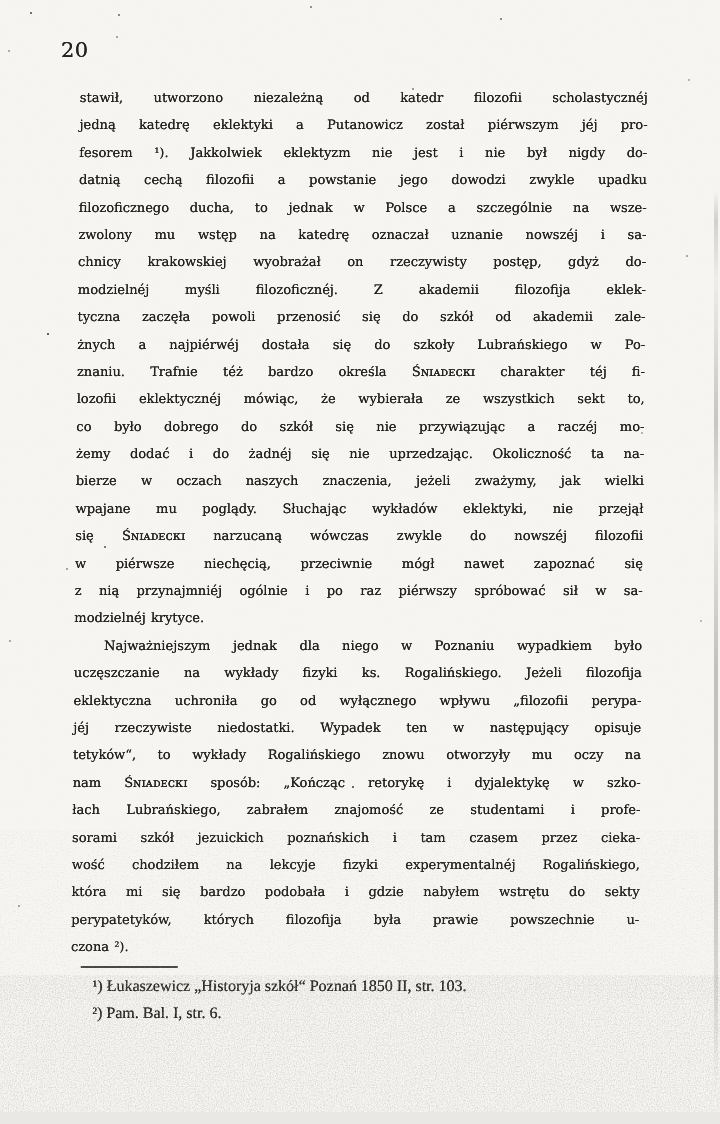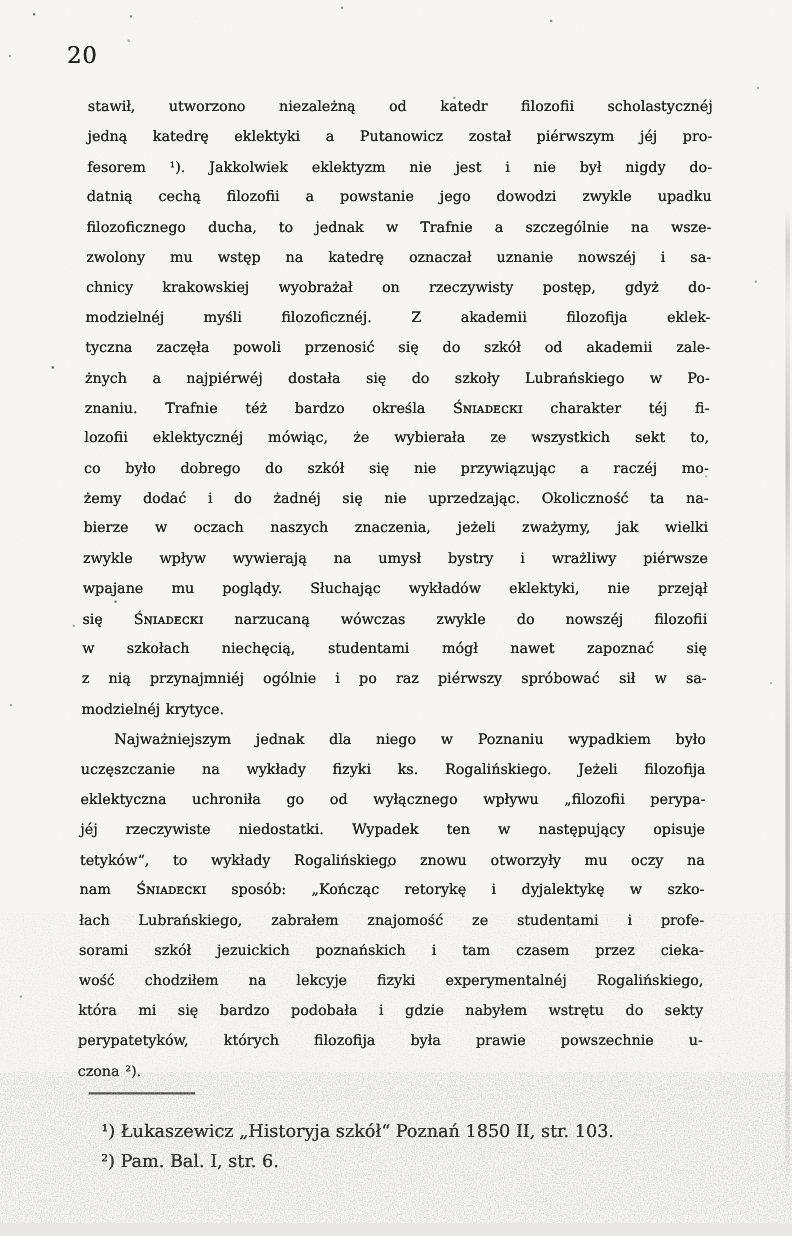--- a/index.html
+++ b/index.html
@@ -45,21 +45,21 @@
     overflow: visible;
   }
   .line.last { text-align-last: left; }
   .line.indent { text-indent: 30px; }
   .fn-rule {
     width: 97px;
     height: 0;
     border-top: 2px solid var(--rule);
     margin: 5px 0 0 10px;
   }
-  .footnotes { margin-top: 20px; }
+  .footnotes { margin-top: 4px; font-family: Liberation Serif, serif; }
   .fn-line {
     font-size: 16px;
     line-height: 27px;
     padding-left: 22px;
     text-shadow: 0 0 0.3px currentColor;
   }
   .noise {
     position: absolute;
     left: 0; top: 0;
     pointer-events: none;
@@ -115,35 +115,34 @@
 <div class="page">
 
   <div class="page-number">20</div>
 
   <div class="skew-layer">
     <div id="body-text">
         <div class="line">stawił, utworzono niezależną od katedr filozofii scholastycznéj</div>
         <div class="line">jedną katedrę eklektyki a Putanowicz został piérwszym jéj pro-</div>
         <div class="line">fesorem ¹). Jakkolwiek eklektyzm nie jest i nie był nigdy do-</div>
         <div class="line">datnią cechą filozofii a powstanie jego dowodzi zwykle upadku</div>
-        <div class="line">filozoficznego ducha, to jednak w Trafnie a szczególnie na wsze-</div>
+        <div class="line">filozoficznego ducha, to jednak w Polsce a szczególnie na wsze-</div>
         <div class="line">zwolony mu wstęp na katedrę oznaczał uznanie nowszéj i sa-</div>
         <div class="line">chnicy krakowskiej wyobrażał on rzeczywisty postęp, gdyż do-</div>
         <div class="line">modzielnéj myśli filozoficznéj. Z akademii filozofija eklek-</div>
         <div class="line">tyczna zaczęła powoli przenosić się do szkół od akademii zale-</div>
         <div class="line">żnych a najpiérwéj dostała się do szkoły Lubrańskiego w Po-</div>
         <div class="line">znaniu. Trafnie téż bardzo określa Śɴɪᴀᴅᴇᴄᴋɪ charakter téj fi-</div>
         <div class="line">lozofii eklektycznéj mówiąc, że wybierała ze wszystkich sekt to,</div>
         <div class="line">co było dobrego do szkół się nie przywiązując a raczéj mo-</div>
         <div class="line">żemy dodać i do żadnéj się nie uprzedzając. Okoliczność ta na-</div>
         <div class="line">bierze w oczach naszych znaczenia, jeżeli zważymy, jak wielki</div>
-        <div class="line">zwykle wpływ wywierają na umysł bystry i wrażliwy piérwsze</div>
         <div class="line">wpajane mu poglądy. Słuchając wykładów eklektyki, nie przejął</div>
         <div class="line">się Śɴɪᴀᴅᴇᴄᴋɪ narzucaną wówczas zwykle do nowszéj filozofii</div>
-        <div class="line">w szkołach niechęcią, studentami mógł nawet zapoznać się</div>
+        <div class="line">w piérwsze niechęcią, przeciwnie mógł nawet zapoznać się</div>
         <div class="line">z nią przynajmniéj ogólnie i po raz piérwszy spróbować sił w sa-</div>
         <div class="line last">modzielnéj krytyce.</div>
         <div class="line indent">Najważniejszym jednak dla niego w Poznaniu wypadkiem było</div>
         <div class="line">uczęszczanie na wykłady fizyki ks. Rogalińskiego. Jeżeli filozofija</div>
         <div class="line">eklektyczna uchroniła go od wyłącznego wpływu „filozofii perypa-</div>
         <div class="line">jéj rzeczywiste niedostatki. Wypadek ten w następujący opisuje</div>
         <div class="line">tetyków“, to wykłady Rogalińskiego znowu otworzyły mu oczy na</div>
         <div class="line">nam Śɴɪᴀᴅᴇᴄᴋɪ sposób: „Kończąc retorykę i dyjalektykę w szko-</div>
         <div class="line">łach Lubrańskiego, zabrałem znajomość ze studentami i profe-</div>
         <div class="line">sorami szkół jezuickich poznańskich i tam czasem przez cieka-</div>

